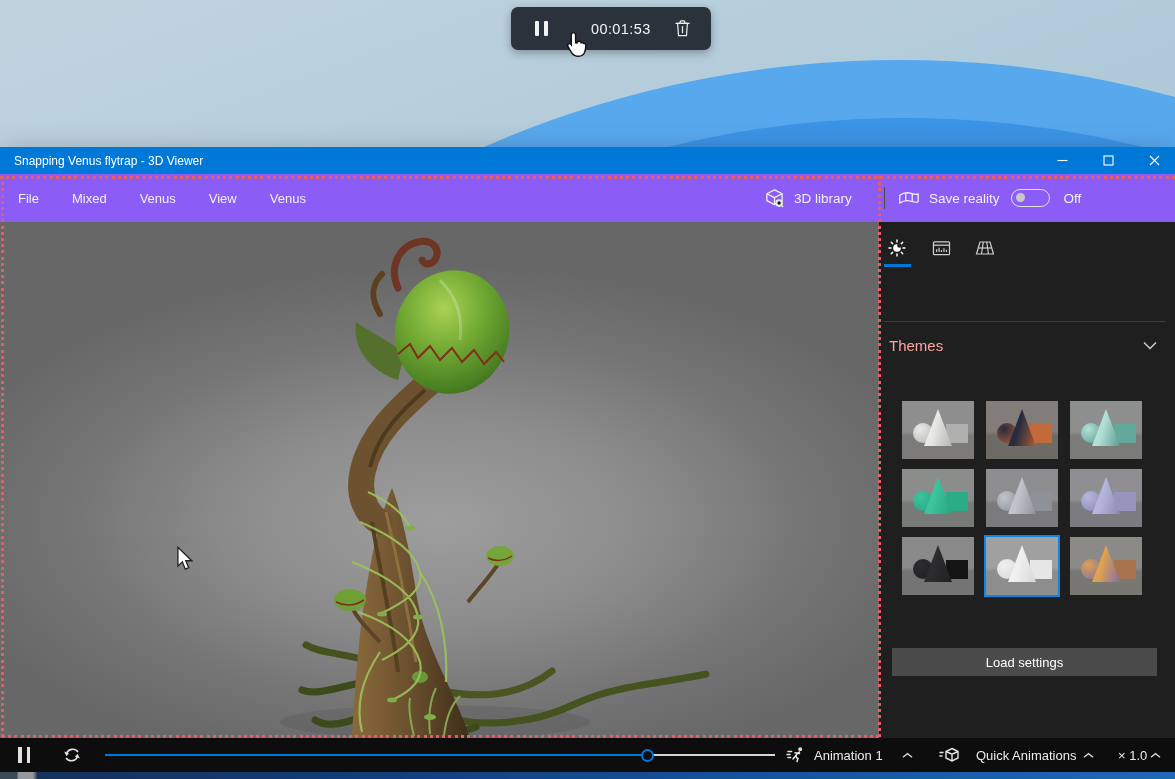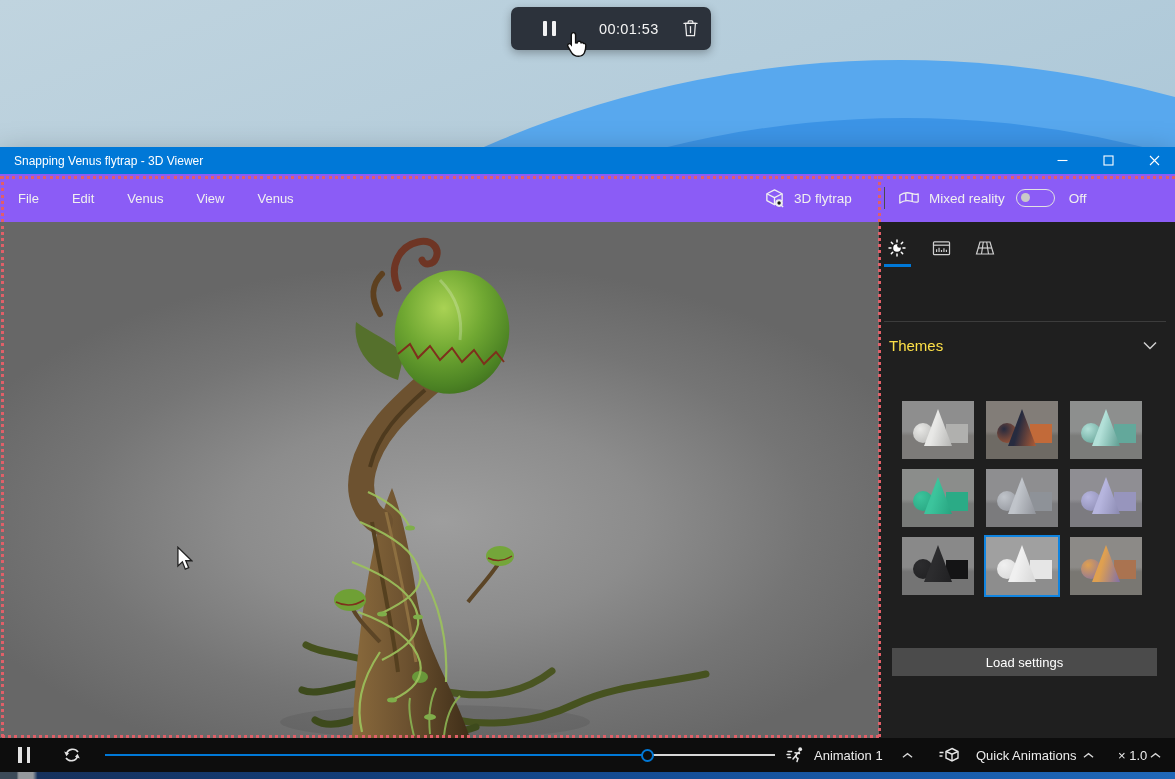--- a/index.html
+++ b/index.html
@@ -7,21 +7,21 @@
   body { position:relative; background:#a7c4d6; }
 
   
   #desktop { position:absolute; inset:0; background:linear-gradient(160deg,#c0d4df 0%,#aac6d7 55%,#9fbfd3 100%); }
   #desktop svg { position:absolute; inset:0; }
   #desktop-strip { position:absolute; left:0; bottom:0; width:1175px; height:9px;
     background:linear-gradient(90deg,#3c4a58 0%,#3c4a58 1.4%,#95999d 1.6%,#95999d 2.8%,#16315c 3.2%,#123d78 30%,#15509a 60%,#1a5fae 85%,#2068b8 100%); }
 
   
   #rec-toolbar { position:absolute; left:511px; top:7px; width:200px; height:43px; background:#2c323b;
-    border-radius:7px; display:flex; align-items:center; padding:0 32px; box-shadow:0 3px 10px rgba(0,0,0,.3); z-index:60; }
+    border-radius:7px; display:flex; align-items:center; padding:0 24px; box-shadow:0 3px 10px rgba(0,0,0,.3); z-index:60; }
   .rec-pause { display:flex; gap:5px; cursor:default; }
   .rec-pause i { display:block; width:4px; height:15px; background:#f2f2f2; border-radius:1px; }
   .rec-stop { width:17px; height:17px; border-radius:4px; background:#d0364a; margin-left:26px; }
   .rec-timer { color:#f4f4f4; font-size:14.5px; letter-spacing:.4px; margin-left:17px; }
   .rec-divider { width:1px; height:23px; background:#4d545d; margin-left:12px; }
   .rec-trash { margin-left:11px; display:flex; }
 
   #hand-cursor { position:absolute; left:563px; top:30px; z-index:70; }
 
   
@@ -48,21 +48,21 @@
   #arrow-cursor { position:absolute; left:176px; top:324px; }
 
   
   #panel { position:absolute; left:879px; top:75px; width:296px; height:516px; background:#1f1f1f; color:#e6e6e6; }
   .tab { position:absolute; top:11px; width:30px; height:30px; display:flex; align-items:center; justify-content:center; }
   #tab-light { left:3px; } #tab-stats { left:47px; } #tab-grid { left:91px; }
   #tab-underline { position:absolute; left:5px; top:42px; width:27px; height:3px; background:#0078d7; }
   #panel-title { position:absolute; left:5px; top:57px; font-size:20.5px; font-weight:400; color:#ededed; letter-spacing:.2px; }
   #panel-divider { position:absolute; left:5px; top:99px; width:282px; height:1px; background:#3c3c3c; }
   #themes-row { position:absolute; left:10px; top:110px; width:268px; height:26px; display:flex; align-items:center; justify-content:space-between; }
-  #themes-row .lbl { font-size:15px; color:#fde047; }
+  #themes-row .lbl { font-size:15px; color:#fca5a5; }
   #theme-grid { position:absolute; left:21px; top:177px; display:grid; grid-template-columns:repeat(3,76px); gap:6px 8px; }
   .thumb { width:76px; height:62px; border:2px solid rgba(255,255,255,0); overflow:hidden; }
   .thumb.selected { border-color:#1084e0; }
   .scene { position:relative; width:100%; height:100%; }
   .scene span { position:absolute; display:block; }
   .scene .sph { left:11px; top:22px; width:20px; height:20px; border-radius:50%; }
   .scene .cube { left:44px; top:23px; width:22px; height:19px; }
   .scene .cone { left:22px; top:8px; width:28px; height:37px; clip-path:polygon(50% 0,100% 100%,0 100%); }
   .panel-btn { position:absolute; left:13px; width:265px; display:flex; align-items:center; justify-content:center; color:#fff; font-size:13px; }
   #save-btn { top:392px; height:27px; background:#0078d7; }
@@ -124,46 +124,46 @@
   </div>
   <div class="caption-btn" id="btn-close">
     <svg width="11" height="11">
         <path d="M1 1 L10 10 M10 1 L1 10" stroke="#fff" stroke-width="1.1"></path>
       </svg>
   </div>
 
   <div id="menubar">
     <div class="menus">
       <span>File</span>
-      <span>Edit</span>
+      <span>Mixed</span>
       <span>Venus</span>
       <span>View</span>
       <span>Venus</span>
     </div>
     <div id="lib-btn">
       <svg width="21" height="21" viewBox="0 0 22 22">
         <g stroke="#f0f0f0" stroke-width="1.4" fill="none" stroke-linejoin="round">
           <path d="M11 2 L19 6 V13.2 L11 17.5 L3 13.2 V6 Z"></path>
           <path d="M3 6 L11 10 L19 6 M11 10 V17.5"></path>
           <circle cx="15.8" cy="15.8" r="3.3" fill="#161616"></circle>
           <circle cx="15.8" cy="15.8" r="2.5"></circle>
           <path d="M17.8 17.8 L20 20"></path>
         </g>
       </svg>
-      <span>3D flytrap</span>
+      <span>3D library</span>
     </div>
     <div id="menu-sep"></div>
     <div id="mr-group">
       <svg width="22" height="19" viewBox="0 0 24 20">
         <g stroke="#f0f0f0" stroke-width="1.4" fill="none" stroke-linejoin="round">
           <path d="M2 6.5 C6 3.5 10 3 14.5 4.5 C18 5.6 20.5 5.8 22 5 V13.5 C20.5 14.3 18 14.1 14.5 13 C10 11.6 6 12 2 15 Z"></path>
           <path d="M8.5 4.3 V12.4 M15.5 4.8 V13.2"></path>
         </g>
       </svg>
-      <span class="mr-label">Mixed reality</span>
+      <span class="mr-label">Save reality</span>
       <div class="toggle">
         <div class="knob"></div>
       </div>
       <span class="mr-state">Off</span>
     </div>
   </div>
 
   <div id="viewport">
     <svg width="881" height="516" viewBox="0 0 881 516">
       <defs>

